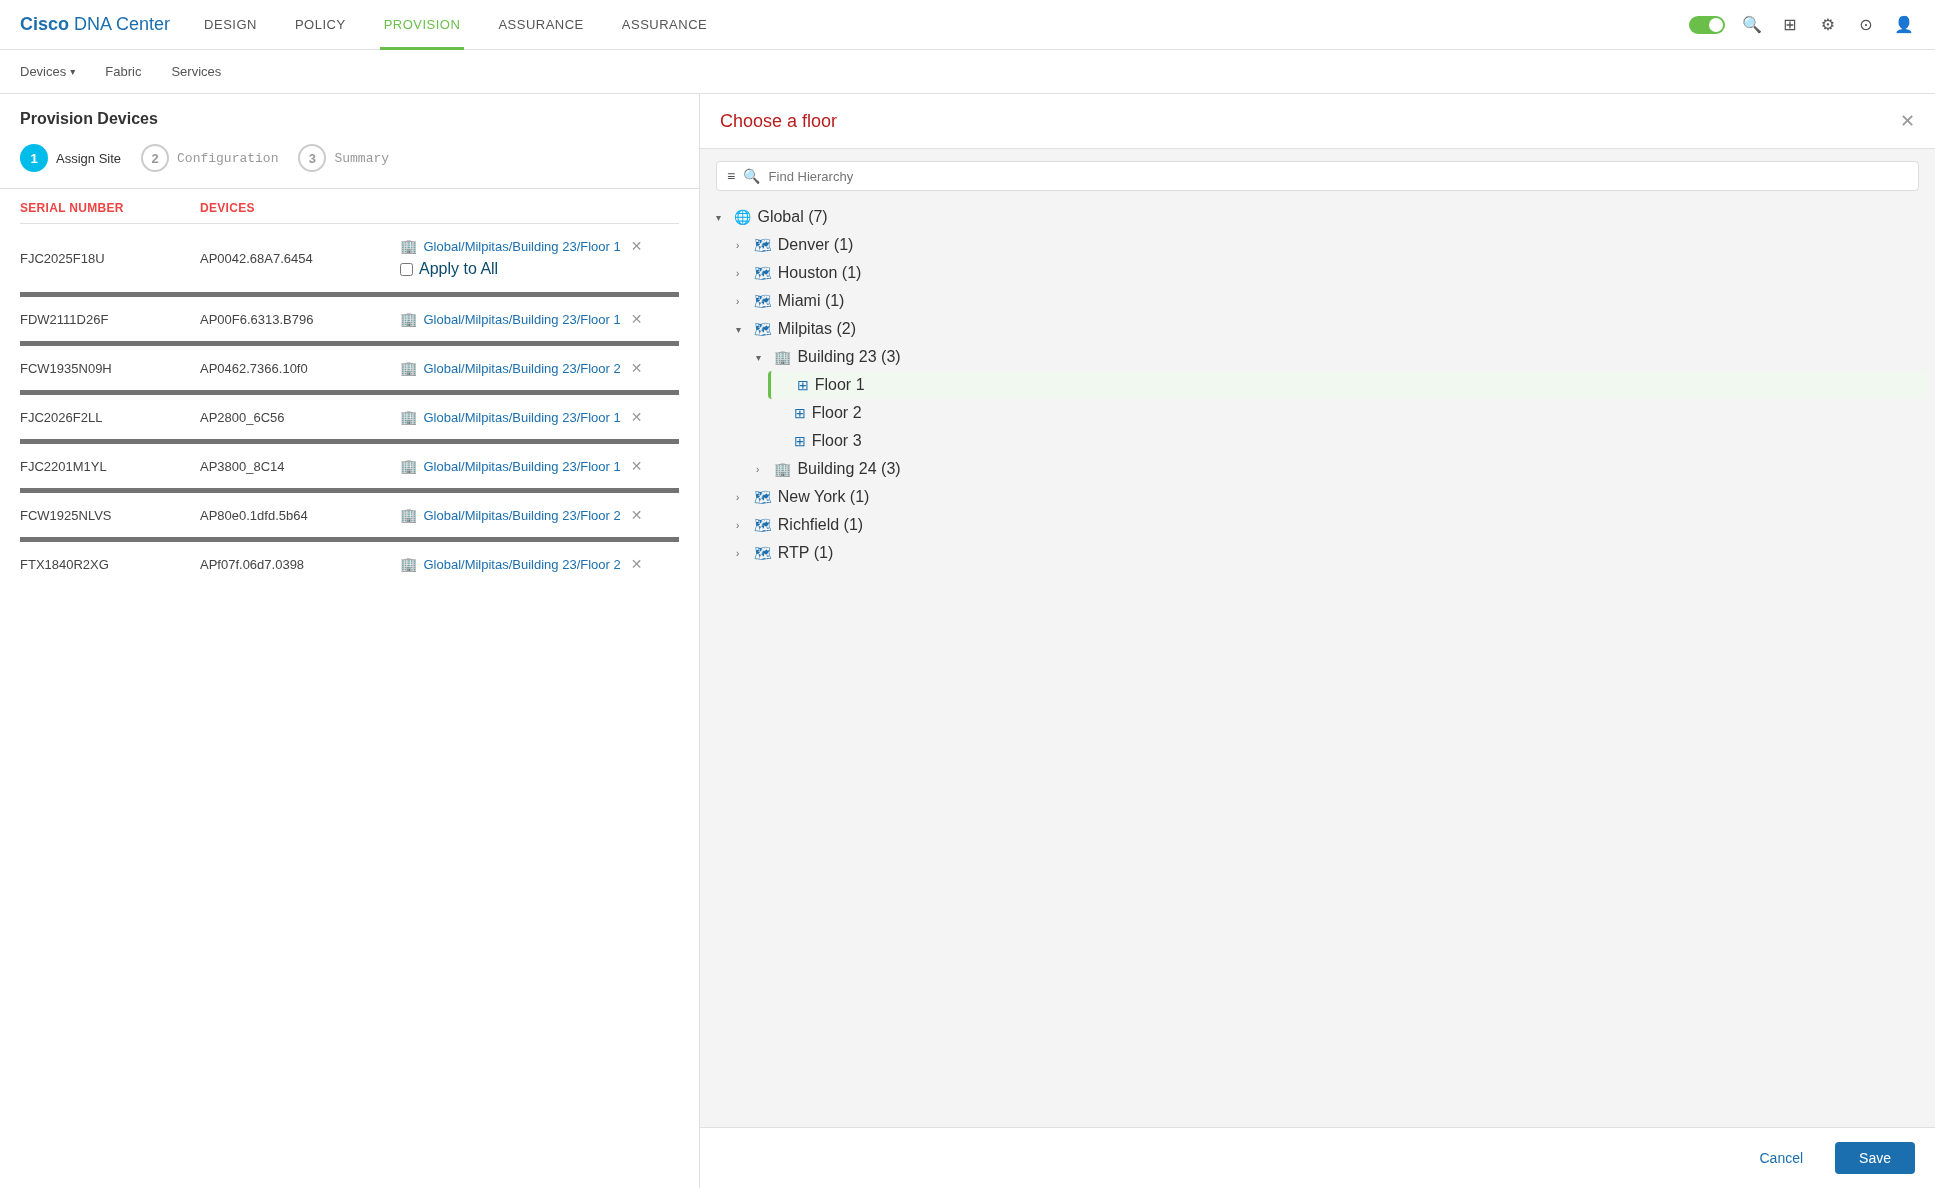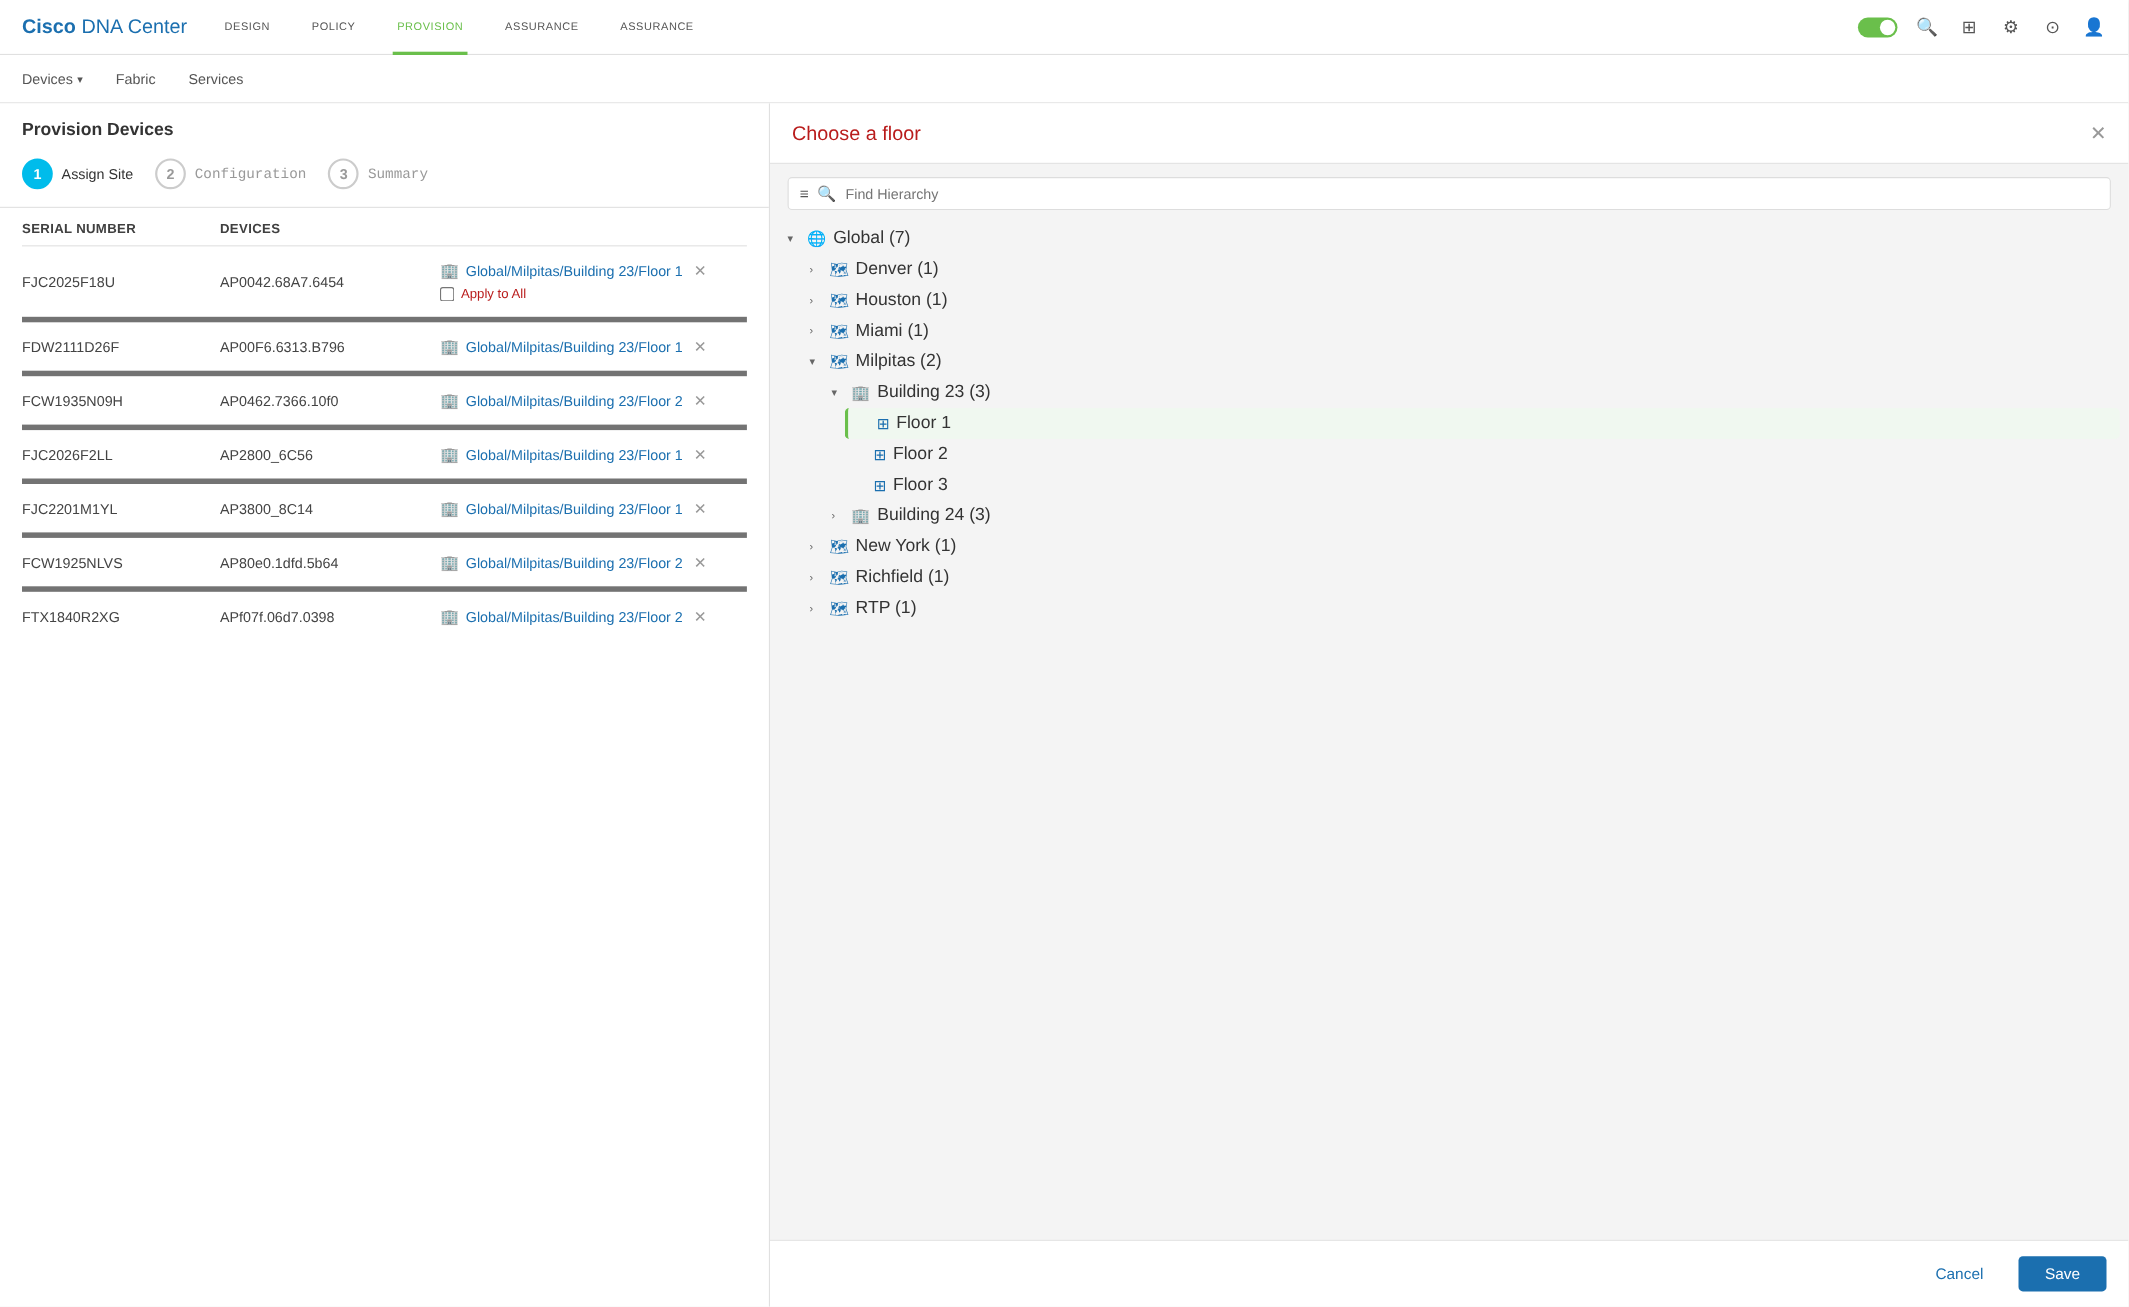--- a/index.html
+++ b/index.html
@@ -8,21 +8,21 @@
     
     .top-nav {
       display: flex; align-items: center; background: #fff;
       border-bottom: 1px solid #e0e0e0; padding: 0 20px; height: 50px;
       box-shadow: 0 1px 3px rgba(0,0,0,0.1);
     }
     .logo { font-size: 18px; font-weight: bold; color: #00bceb; margin-right: 30px; }
     .logo span { color: #1b6faf; }
     .nav-items { display: flex; gap: 30px; flex: 1; }
     .nav-item {
-      font-size: 10px; color: #555; cursor: pointer; padding: 0 4px;
+      font-size: 13px; color: #555; cursor: pointer; padding: 0 4px;
       height: 50px; display: flex; align-items: center; text-decoration: none;
       font-weight: 500; letter-spacing: 0.5px; position: relative;
     }
     .nav-item.active { color: #6abf4b; }
     .nav-item.active::after {
       content: ''; position: absolute; bottom: 0; left: 0; right: 0;
       height: 3px; background: #6abf4b;
     }
     .nav-icons { display: flex; gap: 16px; align-items: center; }
     .nav-icon { width: 22px; height: 22px; cursor: pointer; display: flex; align-items: center; justify-content: center; color: #555; font-size: 16px; }
@@ -64,31 +64,31 @@
     }
     .step-circle.active { background: #00bceb; color: #fff; }
     .step-circle.inactive { background: #fff; color: #999; border: 2px solid #ccc; }
     .step-label { font-size: 13px; font-weight: 500; }
     .step-label.active { color: #333; }
     .step-label.inactive { color: #999; font-family: Liberation Mono, monospace; }
 
     
     .device-table { padding: 0 20px; }
     .table-header { display: grid; grid-template-columns: 180px 200px 1fr; padding: 12px 0 8px; border-bottom: 1px solid #e0e0e0; }
-    .col-header { font-size: 12px; color: #404040; font-weight: 600; text-transform: uppercase; letter-spacing: 0.3px; }
+    .col-header { font-size: 12px; color: #ef4444; font-weight: 600; text-transform: uppercase; letter-spacing: 0.3px; }
     .device-row { display: grid; grid-template-columns: 180px 200px 1fr; padding: 14px 0; border-bottom: 5px solid #737373; align-items: center; }
     .device-row:last-child { border-bottom: none; }
     .cell-serial { font-size: 13px; color: #444; }
     .cell-device { font-size: 13px; color: #444; }
     .cell-site { display: flex; align-items: center; gap: 6px; }
     .site-link { color: #1b6faf; font-size: 13px; cursor: pointer; text-decoration: none; }
     .clear-btn { color: #999; cursor: pointer; font-size: 14px; margin-left: 4px; }
     .apply-all { display: flex; align-items: center; gap: 6px; margin-top: 6px; }
     .apply-all input[type="checkbox"] { cursor: pointer; }
-    .apply-all label { font-size: 12px; color: #b91c1c; cursor: pointer; }
+    .apply-all label { font-size: 16px; color: #0c4a6e; cursor: pointer; }
 
     
     .site-icon { color: #1b6faf; font-size: 14px; }
 
     
     .right-panel { flex: 1; background: #f9f9f9; display: flex; flex-direction: column; }
     .panel-header {
       padding: 16px 20px; background: #fff; border-bottom: 1px solid #e0e0e0;
       display: flex; justify-content: space-between; align-items: center;
     }

